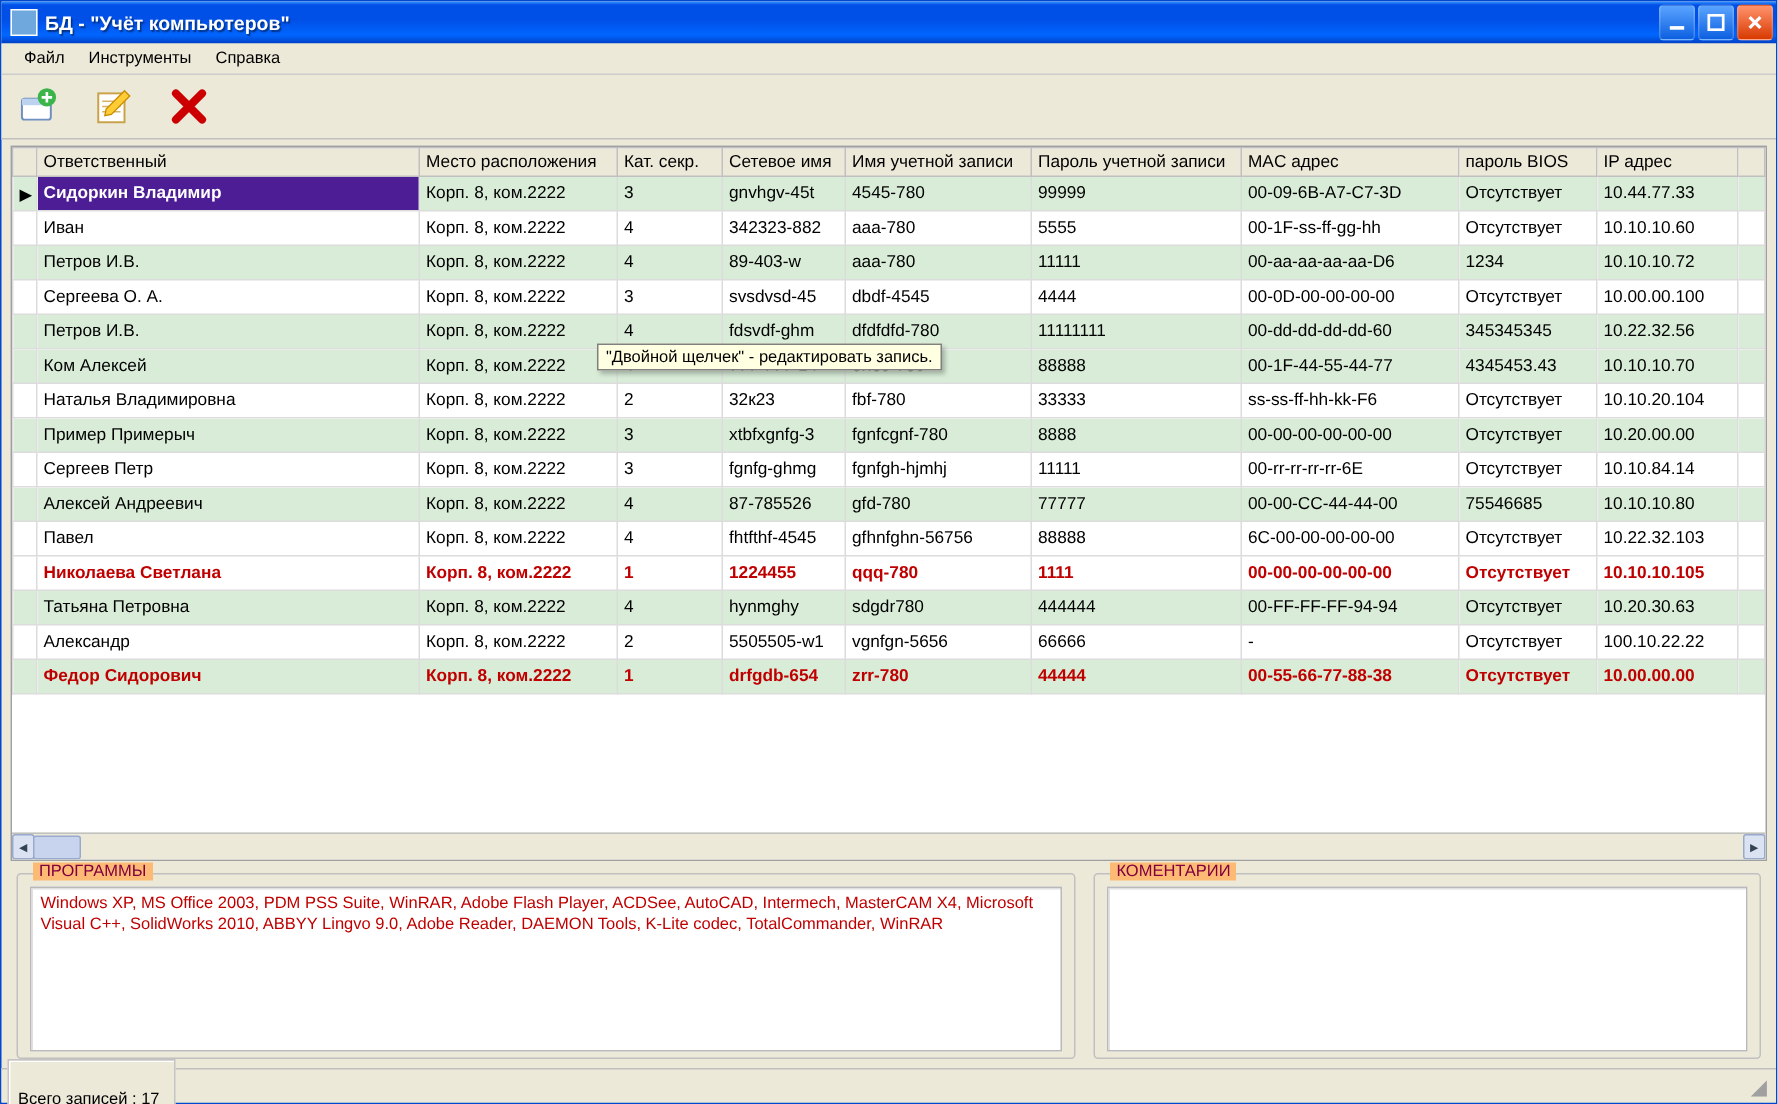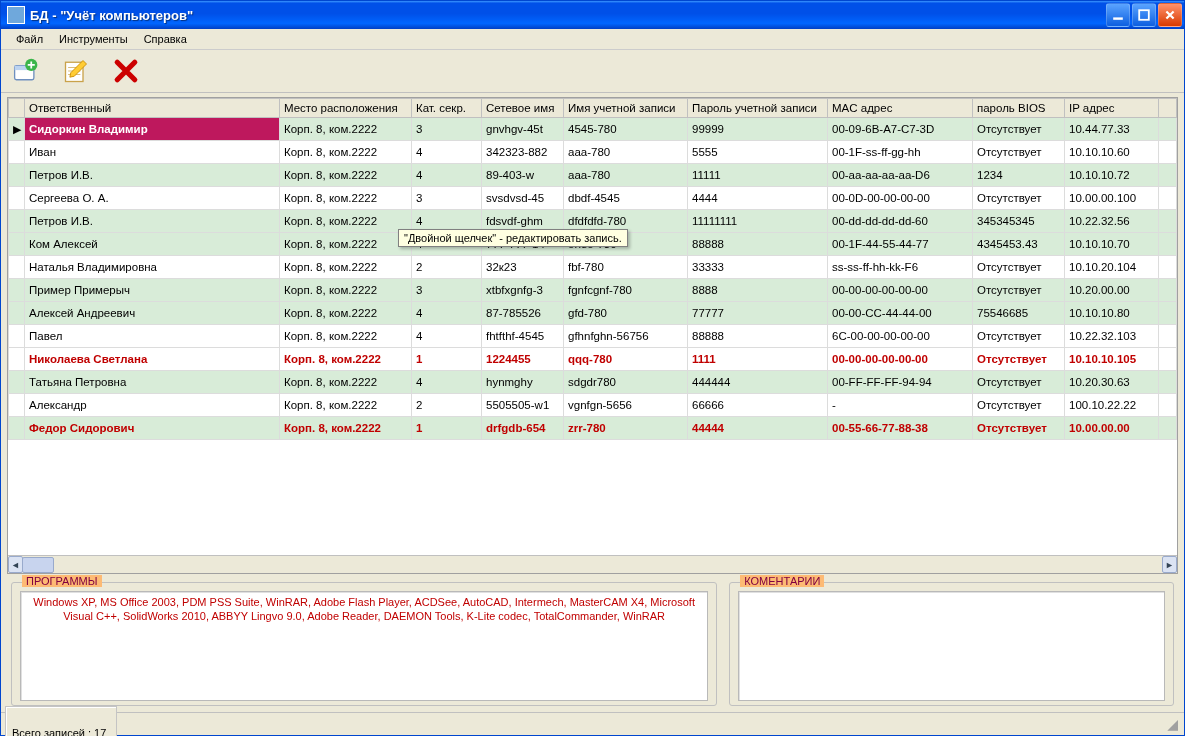--- a/index.html
+++ b/index.html
@@ -21,36 +21,36 @@
   .toolbtn{width:30px;height:30px;display:flex;align-items:center;justify-content:center;}
   .toolbtn svg{width:28px;height:28px;}
   
   .gridwrap{flex:1;margin:4px 6px 2px 6px;border:1px solid #a0a0a0;background:#fff;display:flex;flex-direction:column;overflow:hidden;}
   table.data{border-collapse:collapse;width:100%;font-size:11.5px;table-layout:fixed;}
   table.data th{background:#ece9d8;border:1px solid #c0c0c0;padding:3px 4px;text-align:left;font-weight:normal;white-space:nowrap;overflow:hidden;}
   table.data td{border:1px solid #dcdcdc;border-top:none;padding:2px 4px;white-space:nowrap;overflow:hidden;text-overflow:clip;height:18px;}
   tr.even td{background:#d8ecd8;}
   tr.odd td{background:#ffffff;}
   tr.red td{color:#c00000;font-weight:bold;}
-  tr.selected td:nth-child(2){background:#be185d;color:#fff;font-weight:bold;}
+  tr.selected td:nth-child(2){background:#4c1d95;color:#fff;font-weight:bold;}
   col.mark{width:16px;}
   td.mark{text-align:center;padding:0;}
   span.rowmark{font-size:11px;color:#000;}
   .tablescroll{flex:1;overflow:auto;}
   .hscroll{height:17px;background:#ece9d8;border-top:1px solid #c0c0c0;position:relative;}
   .hscroll .thumb{position:absolute;left:14px;top:1px;width:30px;height:14px;background:#c8d4ee;border:1px solid #99aacc;border-radius:2px;}
   .hscroll .arrow{position:absolute;top:0;width:15px;height:17px;background:#dbe3f3;border:1px solid #99aacc;box-sizing:border-box;border-radius:2px;display:flex;align-items:center;justify-content:center;font-size:9px;color:#345;}
   .hscroll .arrow.l{left:0;} .hscroll .arrow.r{right:0;}
   
   .tooltip{position:absolute;background:#ffffe1;border:1px solid #808080;padding:2px 5px;font-size:11px;white-space:nowrap;box-shadow:2px 2px 3px rgba(0,0,0,.25);z-index:50;}
   
   .bottompanels{display:flex;gap:12px;padding:6px 10px 6px 10px;height:136px;box-sizing:border-box;}
   .panel{flex:1;border:1px solid #c0c0c0;border-radius:3px;background:#ece9d8;padding:8px 8px 8px 8px;position:relative;}
   .panel .legend{position:absolute;top:-8px;left:10px;background:#fdba74;padding:0 4px;color:#800040;font-weight:normal;font-size:11px;}
-  .panel .inner{border:1px solid #b9b9b9;background:#fff;height:100px;padding:4px 6px;color:#c00000;font-size:11px;line-height:1.25;overflow:auto;box-shadow:inset 1px 1px 0 #e0e0e0;text-align:center;}
+  .panel .inner{border:1px solid #b9b9b9;background:#fff;height:100px;padding:4px 6px;color:#c00000;font-size:11px;line-height:1.25;overflow:auto;box-shadow:inset 1px 1px 0 #e0e0e0;}
   .panel.right{flex:0.62;}
   
   .statusbar{height:22px;background:#ece9d8;border-top:1px solid #c0c0c0;display:flex;align-items:center;padding:0 4px;font-size:11px;}
   .statusbar .cell{border:1px solid #c4c4c4;padding:20px 10px 2px 6px;background:#ece9d8;box-shadow:inset 1px 1px 0 #fff;}
   .grip{margin-left:auto;color:#a0a0a0;font-size:14px;padding-right:2px;}
 </style>
 </head>
 <body>
 
 <div class="window">
@@ -235,20 +235,33 @@
               <td>Корп. 8, ком.2222</td>
               <td>3</td>
               <td>xtbfxgnfg-3</td>
               <td>fgnfcgnf-780</td>
               <td>8888</td>
               <td>00-00-00-00-00-00</td>
               <td>Отсутствует</td>
               <td>10.20.00.00</td>
               <td></td>
             </tr>
+            <tr class="odd">
+              <td class="mark"></td>
+              <td>Сергеев Петр</td>
+              <td>Корп. 8, ком.2222</td>
+              <td>3</td>
+              <td>fgnfg-ghmg</td>
+              <td>fgnfgh-hjmhj</td>
+              <td>11111</td>
+              <td>00-rr-rr-rr-rr-6E</td>
+              <td>Отсутствует</td>
+              <td>10.10.84.14</td>
+              <td></td>
+            </tr>
             <tr class="even">
               <td class="mark"></td>
               <td>Алексей Андреевич</td>
               <td>Корп. 8, ком.2222</td>
               <td>4</td>
               <td>87-785526</td>
               <td>gfd-780</td>
               <td>77777</td>
               <td>00-00-CC-44-44-00</td>
               <td>75546685</td>

